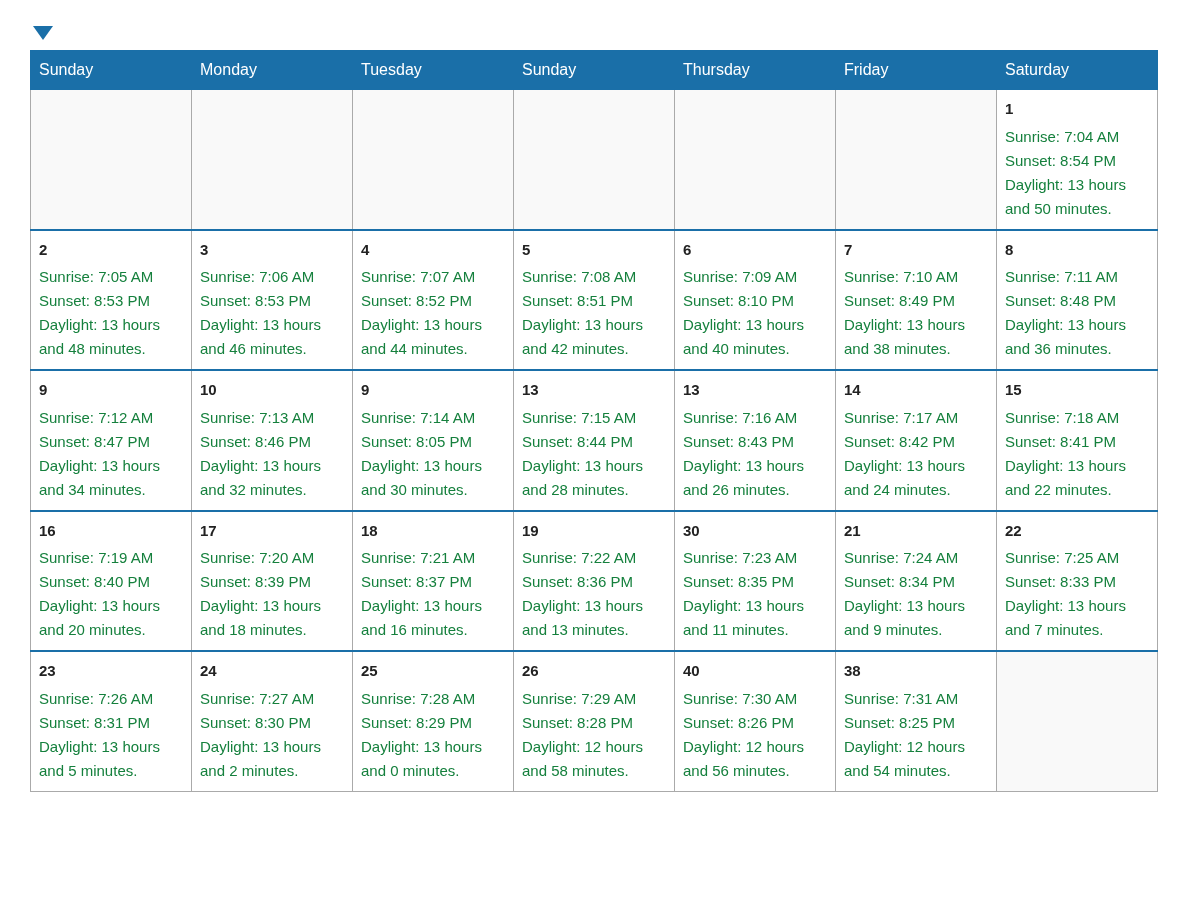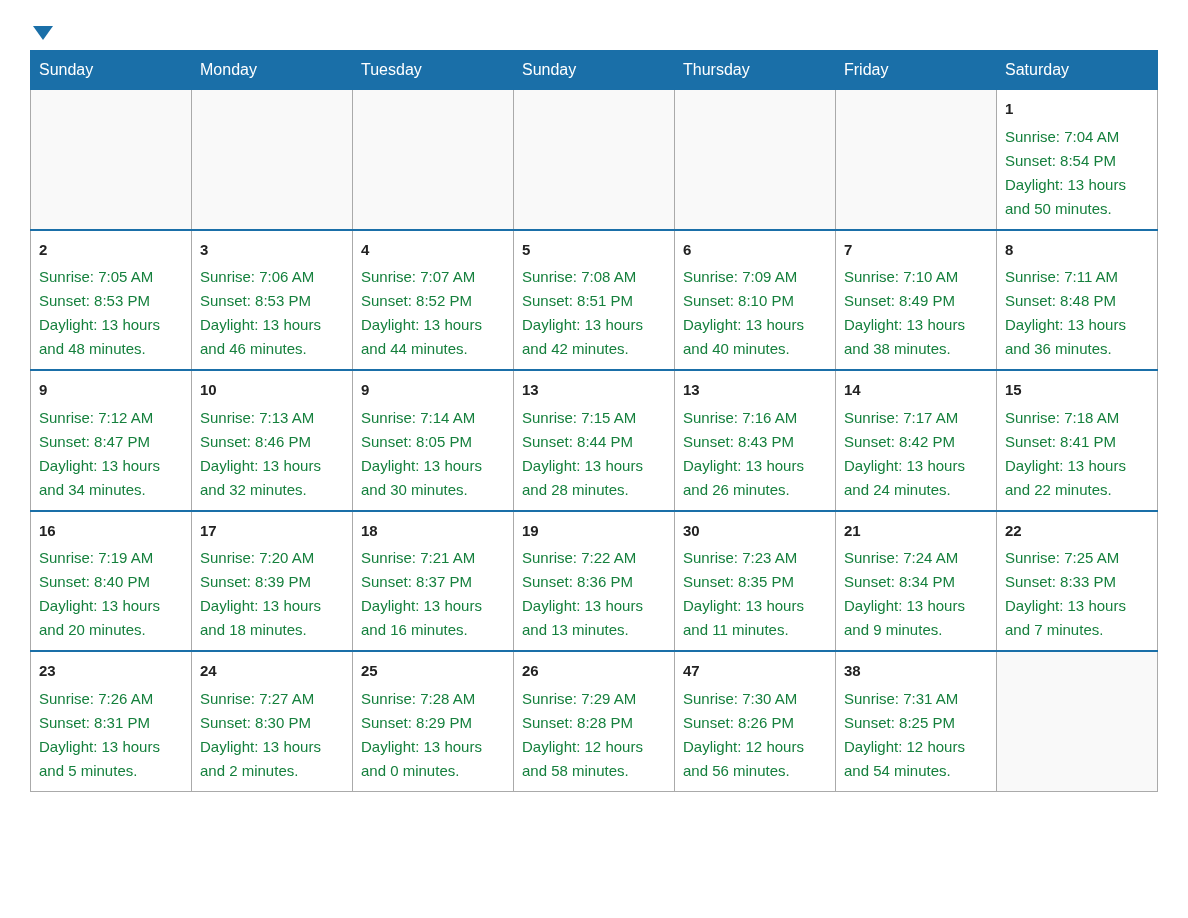--- a/index.html
+++ b/index.html
@@ -299,21 +299,21 @@
 Sunset: 8:29 PM
 Daylight: 13 hours and 0 minutes.</div>
         </td>
         <td>
           <span class="day-number">26</span>
           <div class="day-info">Sunrise: 7:29 AM
 Sunset: 8:28 PM
 Daylight: 12 hours and 58 minutes.</div>
         </td>
         <td>
-          <span class="day-number">47</span>
+          <span class="day-number">40</span>
           <div class="day-info">Sunrise: 7:30 AM
 Sunset: 8:26 PM
 Daylight: 12 hours and 56 minutes.</div>
         </td>
         <td>
           <span class="day-number">38</span>
           <div class="day-info">Sunrise: 7:31 AM
 Sunset: 8:25 PM
 Daylight: 12 hours and 54 minutes.</div>
         </td>

